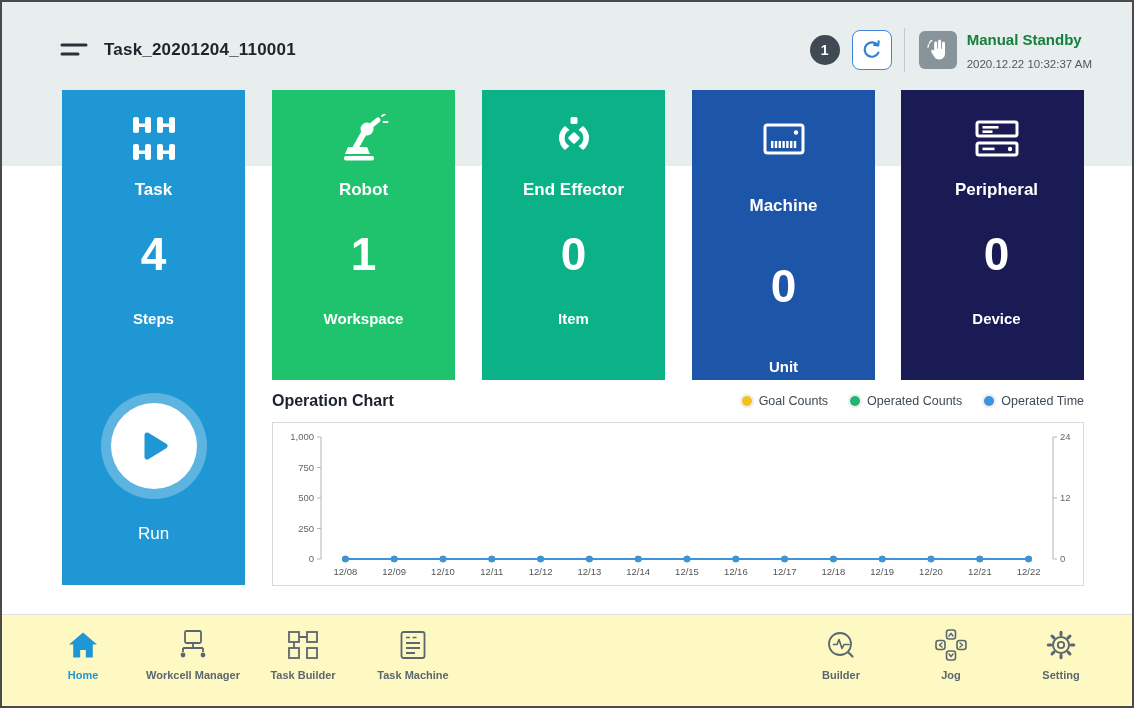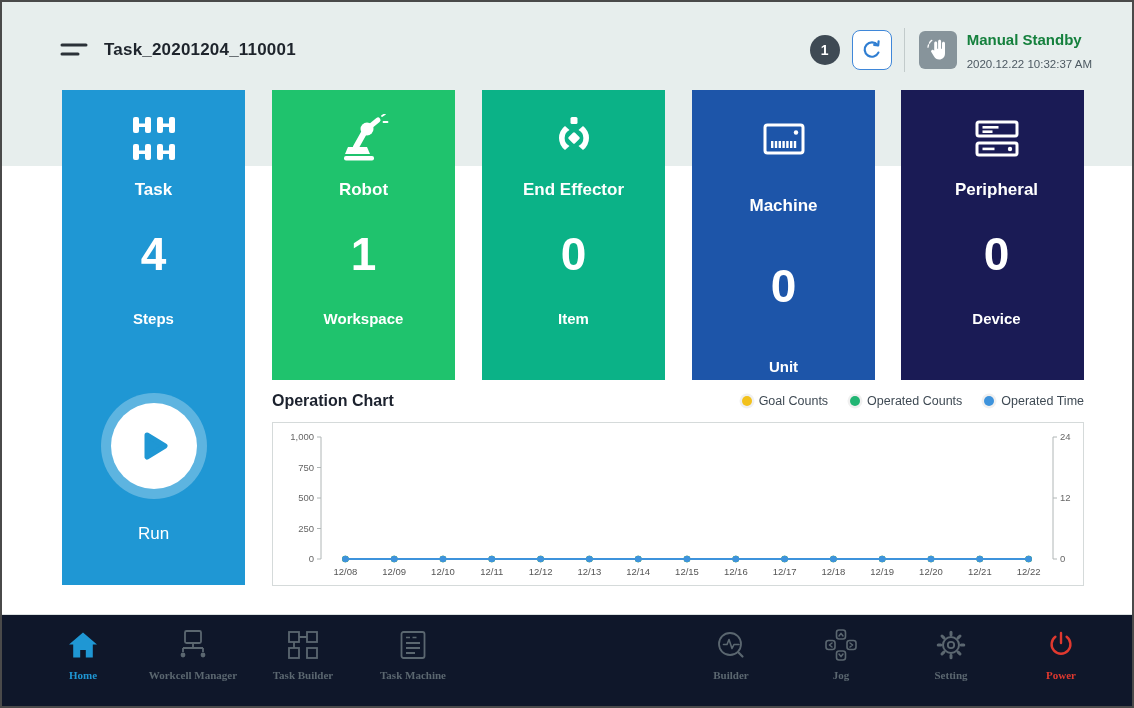--- a/index.html
+++ b/index.html
@@ -35,22 +35,22 @@
   
   .chart-head { position:absolute; left:270px; top:390px; width:812px; display:flex; align-items:center; justify-content:space-between; }
   .chart-title { font-size:16px; font-weight:700; color:#1c222e; }
   .legend { display:flex; gap:22px; align-items:center; }
   .lg { display:flex; align-items:center; gap:7px; }
   .dot { width:10px; height:10px; border-radius:50%; display:inline-block; box-shadow:0 0 0 2.5px rgba(0,0,0,0.06); }
   .lg-t { font-size:12.5px; color:#3f4a54; }
   .chart-box { position:absolute; left:270px; top:420px; width:812px; height:164px; border:1px solid #d5dada; background:#fff; }
 
   
-  .nav { position:absolute; left:0; right:0; top:612px; bottom:0; background:#0f172a; border-top:1px solid #dce1e1;
-         display:flex; align-items:flex-start; justify-content:space-between; padding:12px 16px 0 26px;font-family:Liberation Serif, serif; }
+  .nav { position:absolute; left:0; right:0; top:612px; bottom:0; background:#fef9c3; border-top:1px solid #dce1e1;
+         display:flex; align-items:flex-start; justify-content:space-between; padding:12px 16px 0 26px; }
   .nav-group { display:flex; }
   .nav-item { width:110px; display:flex; flex-direction:column; align-items:center; cursor:pointer; }
   .nav-item .nicon { height:36px; display:flex; align-items:center; justify-content:center; }
   .nav-item .nlabel { margin-top:6px; font-size:11px; font-weight:700; color:#5b6770; white-space:nowrap; }
   .nav-item.active .nlabel { color:#1f97d4; }
   .nav-item.power .nlabel { color:#e0392f; }
 </style>
 </head>
 <body>
 
@@ -370,24 +370,15 @@
             <circle cx="16" cy="16" r="8" stroke-width="2"></circle>
             <circle cx="16" cy="16" r="3.2" stroke-width="1.8"></circle>
             <g stroke-width="3" stroke-linecap="round">
               <path d="M16 3.2 v2.6 M16 26.2 v2.6 M3.2 16 h2.6 M26.2 16 h2.6"></path>
               <path d="M7 7 l1.9 1.9 M23.1 23.1 l1.9 1.9 M25 7 l-1.9 1.9 M8.9 23.1 L7 25"></path>
             </g>
           </svg>
         </div>
         <div class="nlabel">Setting</div>
       </div>
-      <div class="nav-item power">
-        <div class="nicon">
-          <svg width="30" height="30" viewBox="0 0 30 30" fill="none" stroke="#e0392f" stroke-width="2.4" stroke-linecap="round">
-            <path d="M15 3 v10"></path>
-            <path d="M9.4 6.8 a9.4 9.4 0 1 0 11.2 0"></path>
-          </svg>
-        </div>
-        <div class="nlabel">Power</div>
-      </div>
     </div>
   </nav>
 </div>
 
 </body></html>

